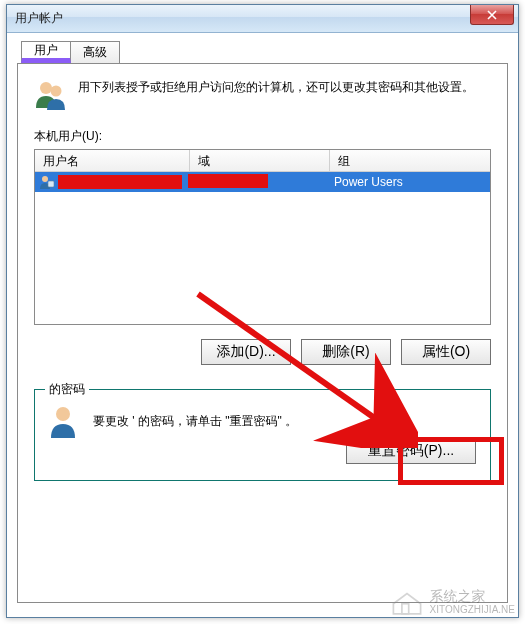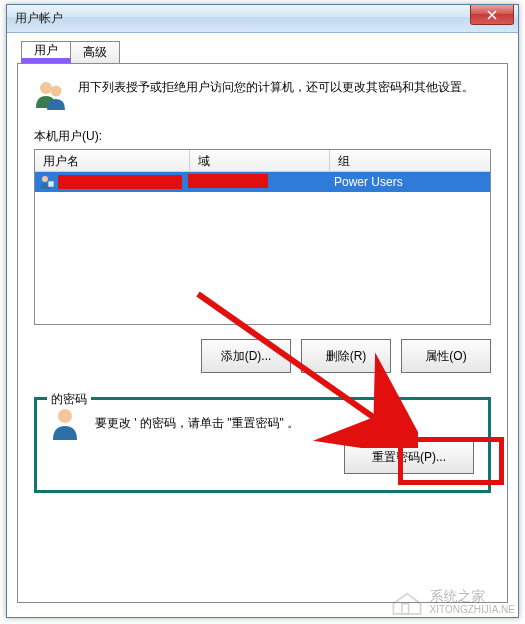--- a/index.html
+++ b/index.html
@@ -34,23 +34,23 @@
 .row { display: flex; height: 20px; align-items: center; }
 .row.selected { background: #2f7bd9; color: #fff; }
 .row .cell { padding: 0 4px; font-size: 12px; }
 .row .cell.username { width: 155px; display: flex; align-items: center; gap: 3px; }
 .row .cell.domain { width: 140px; }
 .row .cell.group { flex: 1; }
 .user-mini-icon { width: 16px; height: 14px; flex-shrink: 0; }
 .redact { background: #e20f0f; height: 14px; flex: 1; margin-right: 4px; }
 
 .btnrow { display: flex; justify-content: flex-end; gap: 10px; margin-top: 14px; }
-.btn { min-width: 90px; height: 34px; border: 1px solid #707070; background: linear-gradient(#fdfdfd,#e6e6e6); font-size: 12px; font-family: inherit; padding: 0 10px; cursor: pointer; }
+.btn { min-width: 90px; height: 26px; border: 1px solid #707070; background: linear-gradient(#fdfdfd,#e6e6e6); font-size: 14px; font-family: inherit; padding: 0 10px; cursor: pointer; }
 
-.group-box { border: 3px solid #0f766e; margin-top: 24px; padding: 6px 14px 16px; position: relative; }
+.group-box { border: 1px solid #0f766e; margin-top: 24px; padding: 14px 14px 16px; position: relative; }
 .group-box .legend { position: absolute; top: -9px; left: 10px; background: #fff; padding: 0 4px; font-size: 12px; }
 .group-box .row2 { display: flex; gap: 10px; align-items: center; }
 .group-box .icon { width: 34px; height: 34px; flex-shrink: 0; }
 .group-box .row3 { display: flex; justify-content: flex-end; }
 
 
 .annot-arrow { position: absolute; top: 224px; left: 170px; width: 230px; height: 160px; pointer-events: none; }
 .annot-box { position: absolute; top: 373px; left: 380px; width: 106px; height: 48px; border: 5px solid #e20f0f; pointer-events: none; }
 
 .watermark { position: absolute; right: 10px; bottom: 8px; display: flex; align-items: center; gap: 6px; opacity: 0.35; pointer-events: none; }

